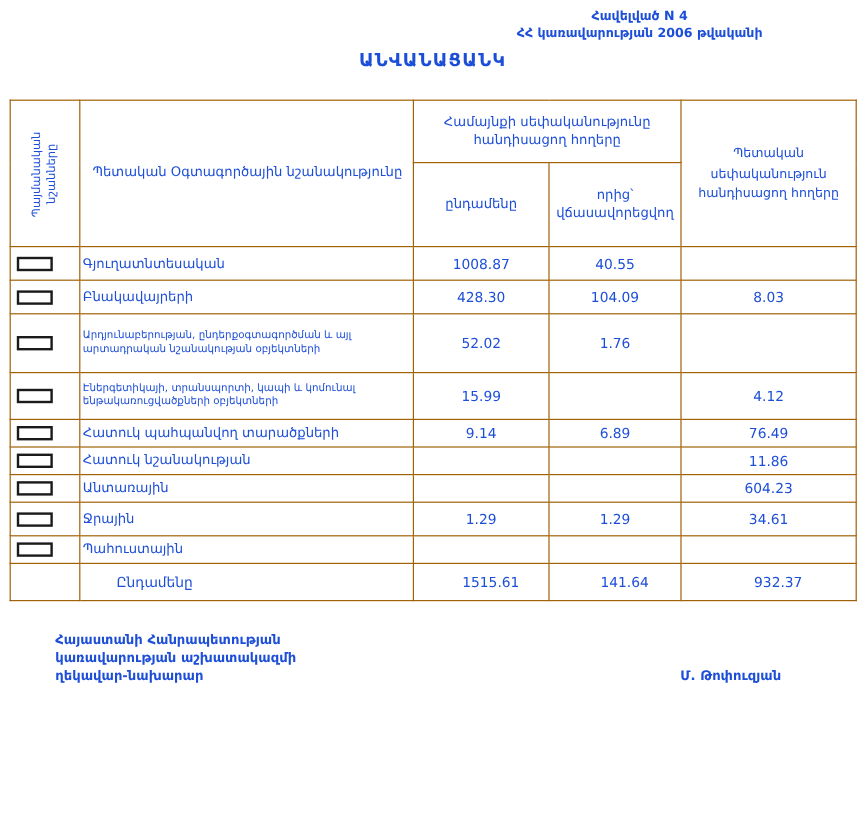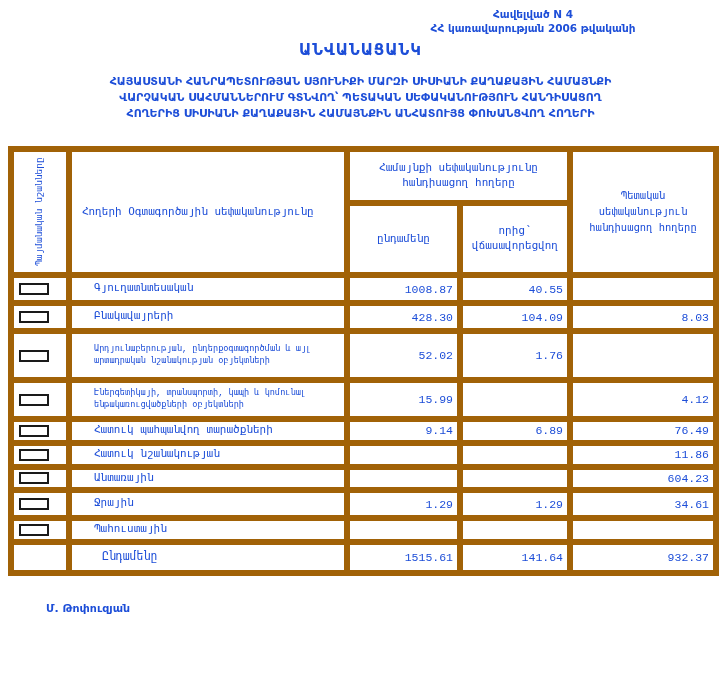--- a/index.html
+++ b/index.html
@@ -39,25 +39,24 @@
     line-height: 1.45;
   }
   
   table.doc-table {
     border-collapse: collapse;
     table-layout: fixed;
     width: 705px;
     margin-top: 24px;
   }
   .doc-table th, .doc-table td {
-    border: 6px solid #a16207;
+    border: 1px solid #a16207;
     padding: 2px 4px;
     vertical-align: middle;
     overflow: hidden;
-    font-family: Liberation Mono, monospace;
   }
   .doc-table th {
     font-weight: normal;
     font-size: 10.5px;
     text-align: center;
     line-height: 1.35;
   }
   col.c-sym   { width: 58px; }
   col.c-label { width: 278px; }
   col.c-total { width: 113px; }
@@ -80,26 +79,26 @@
 
   td.sym-cell { padding: 2px 0 2px 5px; }
   .symbol-box {
     width: 30px;
     height: 12px;
     border: 2px solid #1a1a1a;
     background: #fff;
   }
   td.label-cell {
     font-size: 11px;
-    padding-left: 22px;
+    padding-left: 2px;
     line-height: 1.25;
   }
   tr.small td.label-cell { font-size: 8.6px; line-height: 1.3; }
   td.num-cell {
-    text-align: right;
+    text-align: center;
     font-size: 11.5px;
     margin-top: 12px;
   }
   tr.h-a td { height: 28px; }
   tr.h-b td { height: 49px; }
   tr.h-c td { height: 39px; }
   tr.h-d td { height: 23px; }
   tr.h-e td { height: 28px; }
   tr.total-row td { height: 31px; padding-left: 20px; }
   tr.total-row td.label-cell { padding-left: 30px; font-size: 11.5px; }
@@ -123,40 +122,35 @@
 
 <div class="page">
 
   <div class="annex">
     <div>Հավելված N 4</div>
     <div>ՀՀ կառավարության 2006 թվականի</div>
   </div>
 
   <div class="title">ԱՆՎԱՆԱՑԱՆԿ</div>
 
-  <div class="subtitle">
-    <div>ՀԱՅԱՍՏԱՆԻ ՀԱՆՐԱՊԵՏՈՒԹՅԱՆ ՍՅՈՒՆԻՔԻ ՄԱՐԶԻ ՍԻՍԻԱՆԻ ՔԱՂԱՔԱՅԻՆ ՀԱՄԱՅՆՔԻ</div>
-    <div>ՎԱՐՉԱԿԱՆ ՍԱՀՄԱՆՆԵՐՈՒՄ ԳՏՆՎՈՂ՝ ՊԵՏԱԿԱՆ ՍԵՓԱԿԱՆՈՒԹՅՈՒՆ ՀԱՆԴԻՍԱՑՈՂ</div>
-    <div>ՀՈՂԵՐԻՑ ՍԻՍԻԱՆԻ ՔԱՂԱՔԱՅԻՆ ՀԱՄԱՅՆՔԻՆ ԱՆՀԱՏՈՒՅՑ ՓՈԽԱՆՑՎՈՂ ՀՈՂԵՐԻ</div>
-  </div>
 
   <table class="doc-table">
     <colgroup>
       <col class="c-sym">
         <col class="c-label">
         <col class="c-total">
         <col class="c-which">
         <col class="c-state">
     </colgroup>
     <thead>
       <tr>
         <th rowspan="2">
           <div class="vtext">Պայմանական նշանները</div>
         </th>
-        <th rowspan="2" class="landuse-h">Հողերի  Օգտագործային սեփականությունը</th>
+        <th rowspan="2" class="landuse-h">Պետական  Օգտագործային նշանակությունը</th>
         <th colspan="2" class="group-h">Համայնքի սեփականությունը հանդիսացող հողերը</th>
         <th rowspan="2" class="state-h">Պետական սեփականություն հանդիսացող հողերը</th>
       </tr>
       <tr>
         <th class="sub-h">ընդամենը</th>
         <th class="sub-h">որից՝ վճասավորեցվող</th>
       </tr>
     </thead>
     <tbody>
       <tr class="h-a">
@@ -244,16 +238,21 @@
         <td class="sym-cell"></td>
         <td class="label-cell">Ընդամենը</td>
         <td class="num-cell">1515.61</td>
         <td class="num-cell">141.64</td>
         <td class="num-cell">932.37</td>
       </tr>
     </tbody>
   </table>
 
   <div class="footer">
+    <div>
+      <div>Հայաստանի Հանրապետության</div>
+      <div>կառավարության աշխատակազմի</div>
+      <div>ղեկավար-նախարար</div>
+    </div>
     <div class="signature">Մ. Թոփուզյան</div>
   </div>
 
 </div>
 
 </body></html>

